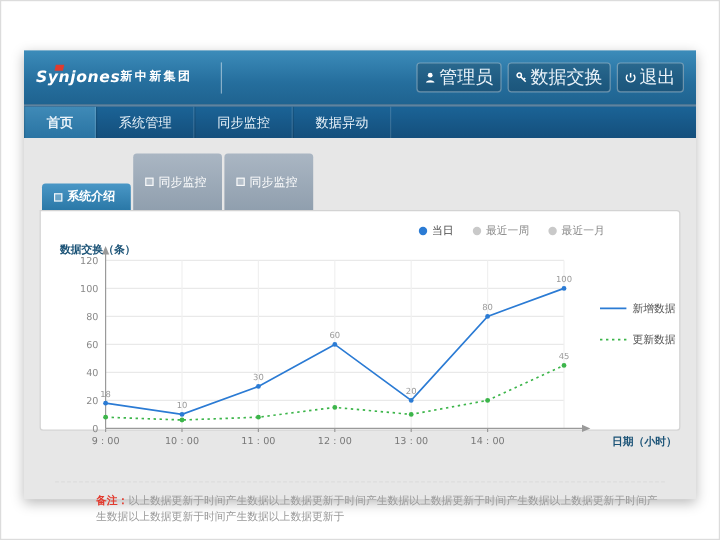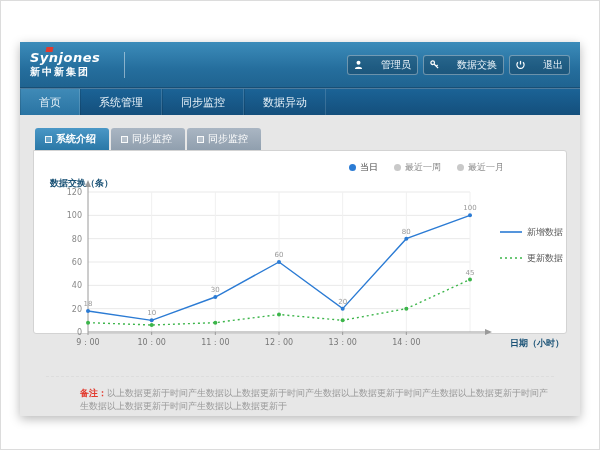--- a/index.html
+++ b/index.html
@@ -22,34 +22,34 @@
 
   
   .header {
     height:46px;
     background:linear-gradient(#3c8cba,#256e9d 60%,#1f6390);
     display:flex; align-items:center;
     padding:0 10px;
     border-bottom:1px solid #184f75;
     color:#fff;
   }
-  .logo-block { display:flex; flex-direction:column; line-height:1.05; cursor:pointer; position:relative; padding-right:12px; }
+  .logo-block { display:flex; flex-direction:row; line-height:1.05; cursor:pointer; position:relative; padding-right:12px; }
   .logo-en { font-size:13px; font-style:italic; font-weight:bold; letter-spacing:.5px; }
   .logo-flag {
     position:absolute; left:16px; top:-4px;
     width:7px; height:5px; background:#e03b2f;
     transform:skewX(-12deg);
   }
   .logo-cn { font-size:10px; font-weight:bold; letter-spacing:2px; margin-top:2px; }
   .header-divider { width:1px; height:26px; background:rgba(255,255,255,.45); margin:0 12px; }
   .header-title { font-size:15px; font-weight:bold; letter-spacing:1px; }
   .header-right { margin-left:auto; display:flex; gap:5px; }
   .hdr-btn {
-    display:flex; align-items:center; gap:18px;
-    font-size:10px; color:#eaf3f9;
+    display:flex; align-items:center; gap:3px;
+    font-size:15px; color:#eaf3f9;
     background:rgba(0,0,0,.18);
     border:1px solid rgba(255,255,255,.35);
     border-radius:3px;
     padding:2px 6px; cursor:pointer;
   }
   .hdr-btn svg { display:block; }
 
   
   .nav {
     height:27px;
@@ -58,33 +58,33 @@
     border-top:1px solid rgba(255,255,255,.25);
   }
   .nav-item {
     display:flex; align-items:center;
     padding:0 18px;
     color:#e8f2f9; font-size:11px;
     cursor:pointer;
     border-right:1px solid rgba(255,255,255,.14);
     border-left:1px solid rgba(0,0,0,.12);
   }
-  .nav-item.active { background:linear-gradient(#3f8ab7,#2a74a3); font-weight:normal; }
+  .nav-item.active { background:linear-gradient(#3f8ab7,#2a74a3); font-weight:bold; }
 
   
   .content { padding:13px 13px 0 13px; }
   .tabs { display:flex; gap:2px; margin-left:2px; }
   .tab {
     display:flex; align-items:center; gap:4px;
     font-size:10px; color:#fff;
     padding:4px 13px 4px 10px;
     border-radius:3px 3px 0 0;
     cursor:pointer;
   }
-  .tab.active { background:linear-gradient(#4a97c6,#2a78a7); font-weight:bold; }
+  .tab.active { background:linear-gradient(#4a97c6,#2a78a7); font-weight:bold;margin-top:25px; }
   .tab.inactive { background:linear-gradient(#aab6c3,#909fae); }
   .tab-icon {
     width:7px; height:7px;
     border:1px solid rgba(255,255,255,.9);
     background:rgba(255,255,255,.25);
     display:inline-block;
   }
   .card {
     background:#ffffff;
     border:1px solid #d3d3d3;

